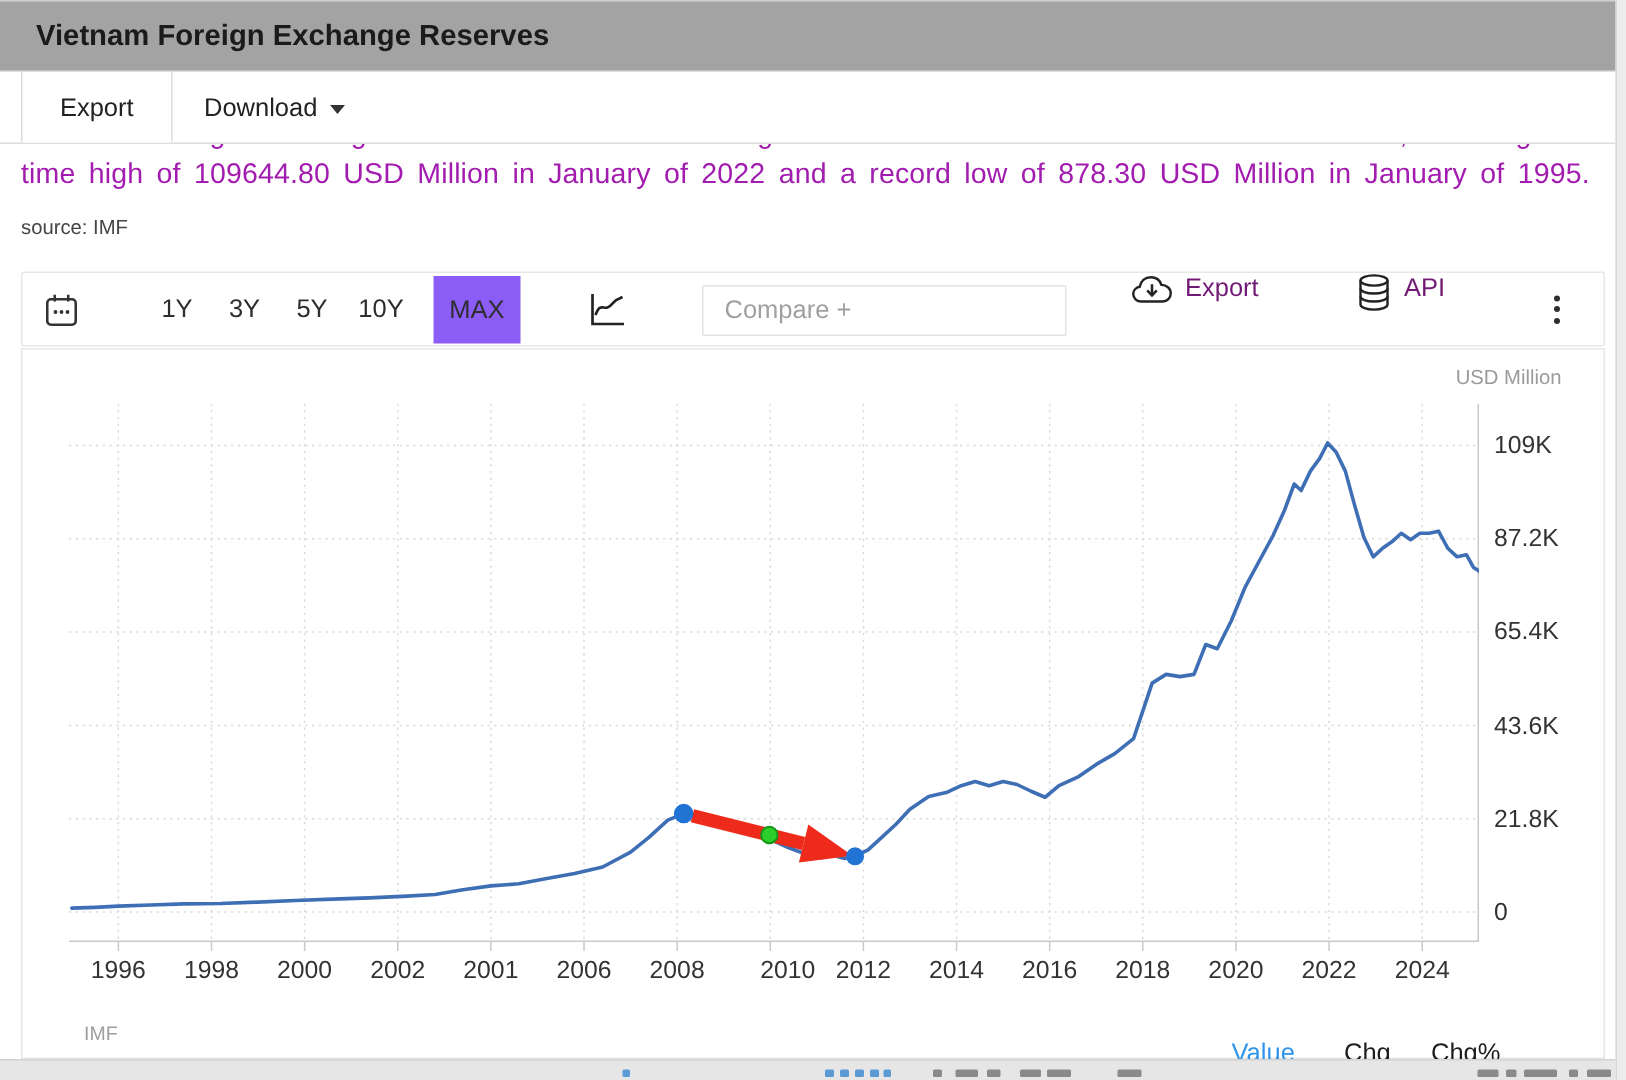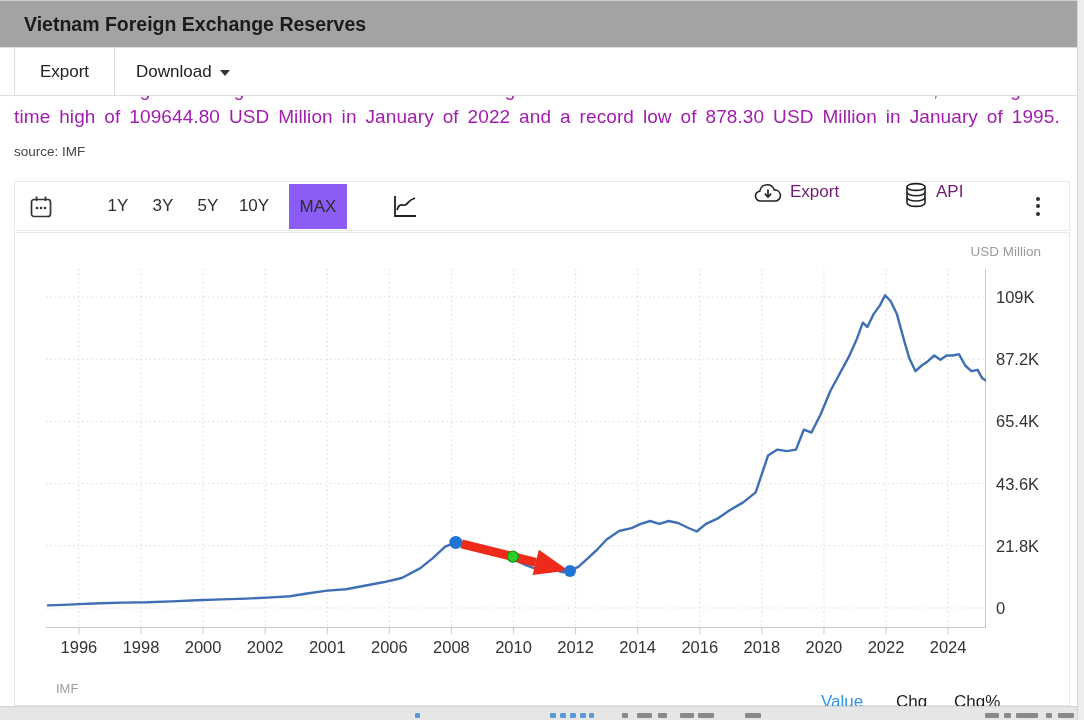--- a/index.html
+++ b/index.html
@@ -113,20 +113,21 @@
     <div class="range-btn r2">3Y</div>
     <div class="range-btn r3">5Y</div>
     <div class="range-btn r4">10Y</div>
     <div class="range-btn r5">MAX</div>
     <div class="charttype-btn">
       <svg width="26" height="25" viewBox="0 0 26 25">
         <path d="M3,2 L3,22 L24,22" fill="none" stroke="#222" stroke-width="1.8"></path>
         <path d="M5,16 C8,8 10,12 13,11 C16,10 17,6 21,5 L23,4" fill="none" stroke="#222" stroke-width="1.8"></path>
       </svg>
     </div>
+    <input class="compare-input" type="text" placeholder="Compare +" style="">
     <div class="tb-group g-export">
       <svg width="28" height="22" viewBox="0 0 28 22">
         <path d="M7,19 C3.7,19 1.5,16.8 1.5,14 C1.5,11.5 3.3,9.6 5.8,9.2 C6.3,5.4 9.4,2.8 13.2,2.8 C16.5,2.8 19.3,4.8 20.3,7.9 C23.6,8 26.5,10.2 26.5,13.5 C26.5,16.5 24.2,19 21,19 Z" fill="none" stroke="#222" stroke-width="1.6"></path>
         <line x1="14" y1="7.5" x2="14" y2="14.5" stroke="#222" stroke-width="1.7"></line>
         <path d="M10.8,11.6 L14,15 L17.2,11.6" fill="none" stroke="#222" stroke-width="1.7"></path>
       </svg>
       <span>Export</span>
     </div>
     <div class="tb-group g-api">
       <svg width="24" height="26" viewBox="0 0 24 26">
@@ -201,21 +202,21 @@
         <div class="ylab" style="top: 329px;">0</div>
       </div>
     <div class="xlabs" id="xlabs">
         <div class="xlab" style="left: 2.90621px;">1996</div>
         <div class="xlab" style="left: 64.9934px;">1998</div>
         <div class="xlab" style="left: 127.081px;">2000</div>
         <div class="xlab" style="left: 189.168px;">2002</div>
         <div class="xlab" style="left: 251.255px;">2001</div>
         <div class="xlab" style="left: 313.342px;">2006</div>
         <div class="xlab" style="left: 375.429px;">2008</div>
-        <div class="xlab" style="left: 437.517px;">2010</div>
+        <div class="xlab" style="left: 437.517px; text-align: right;">2010</div>
         <div class="xlab" style="left: 499.604px;">2012</div>
         <div class="xlab" style="left: 561.691px;">2014</div>
         <div class="xlab" style="left: 623.778px;">2016</div>
         <div class="xlab" style="left: 685.865px;">2018</div>
         <div class="xlab" style="left: 747.952px;">2020</div>
         <div class="xlab" style="left: 810.04px;">2022</div>
         <div class="xlab" style="left: 872.127px;">2024</div>
       </div>
     <div class="imf-mark">IMF</div>
     <div class="flink f-value">Value</div>

